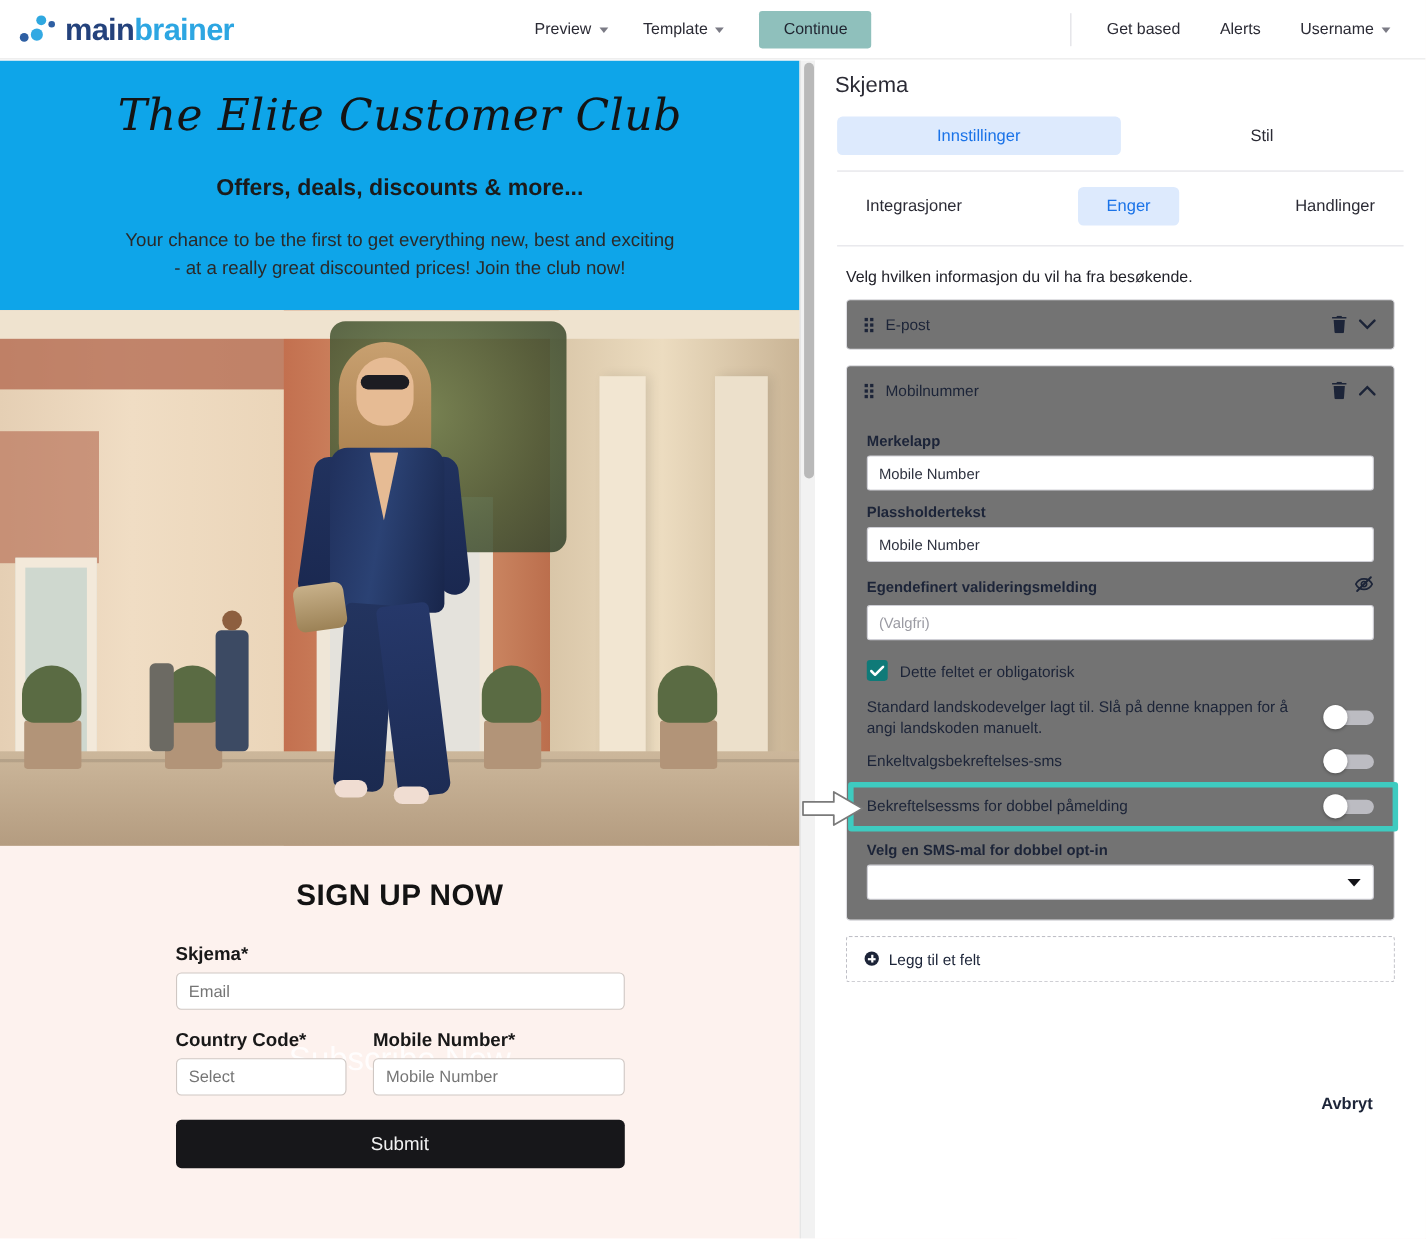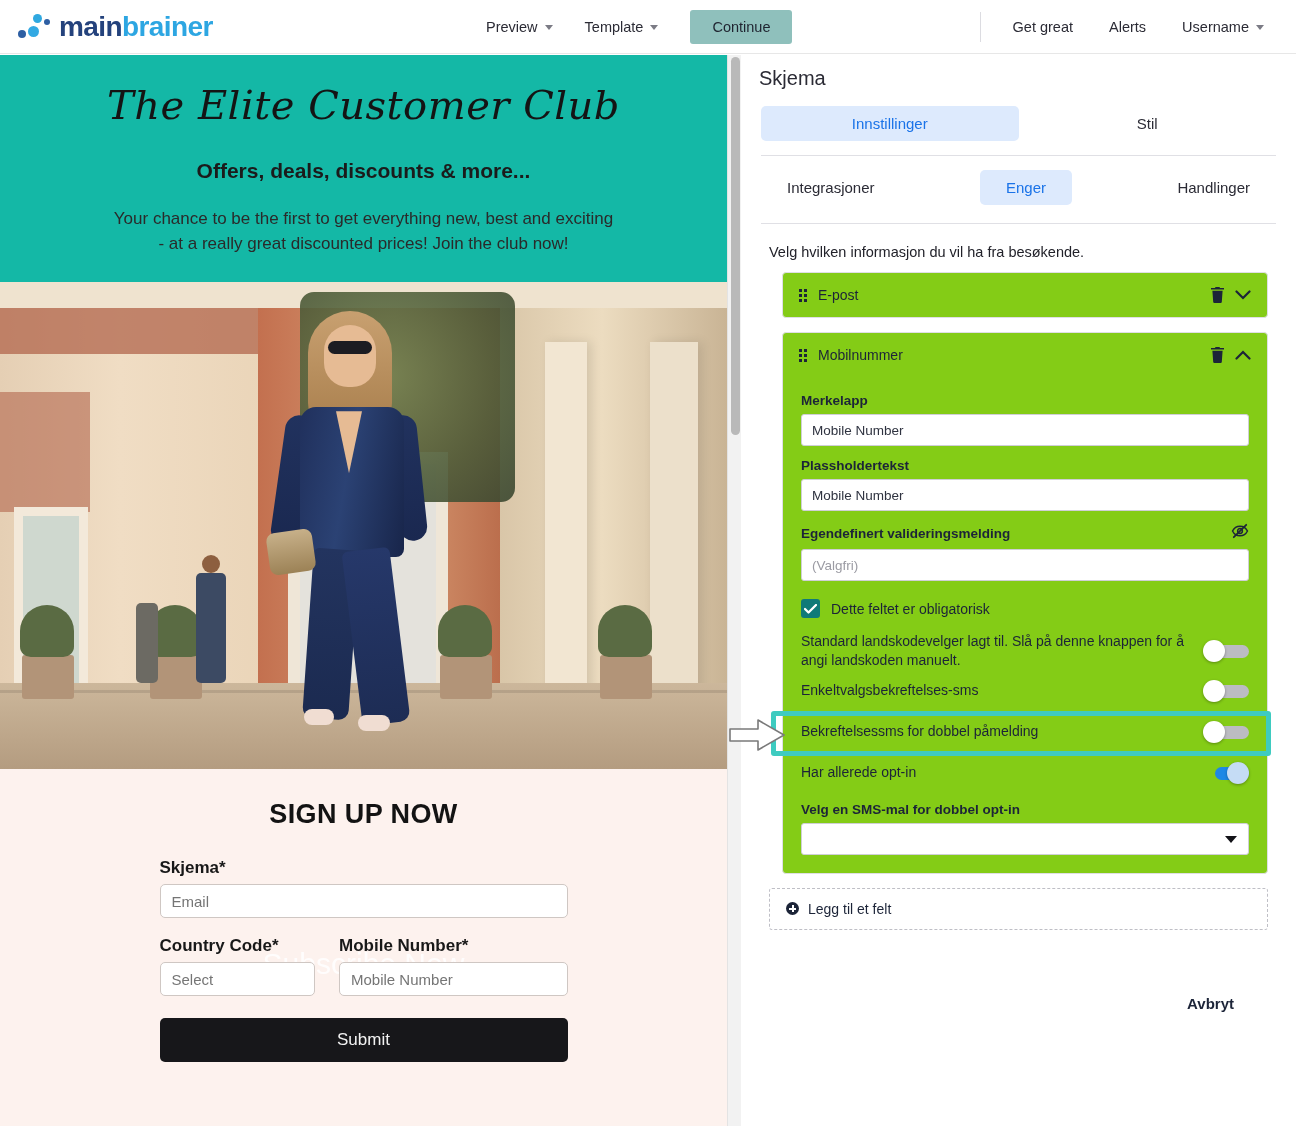--- a/index.html
+++ b/index.html
@@ -45,21 +45,21 @@
   }
   .topright { position: absolute; right: 14px; top: 0; height: 54px; display: flex; align-items: center; }
   .topright .divider { width: 1px; height: 30px; background: #dcdce1; margin-right: 14px; }
   .topright .navitem { padding: 0 18px; }
 
   
   .preview-pane {
     position: absolute; top: 55px; left: 0; width: 727px; height: 1071px;
     background: #fdf2ee; overflow: hidden;
   }
-  .hero { background: #14b8a6; padding: 28px 0 26px; text-align: center; }
+  .hero { background: #0ea5e9; padding: 28px 0 26px; text-align: center; }
   .hero-title {
     font-family: "DejaVu Serif", serif; font-style: italic; font-weight: normal;
     font-size: 40px; color: #141414; letter-spacing: 0.5px; line-height: 1.1;
   }
   .hero-sub {
     font-size: 21px; font-weight: bold; color: #1b1b1b; margin-top: 32px;
   }
   .hero-body {
     font-size: 17px; color: #2a2a2a; margin-top: 24px; line-height: 1.45;
   }
@@ -159,21 +159,21 @@
   }
   .tab-main.active { background:#ddeafd; color:#1a73e8; }
 
   .tabs-sub { display:flex; justify-content: space-between; margin: 14px 20px 0; padding-bottom: 18px; border-bottom: 1px solid #e0e0e5;}
   .tab-sub { font-size: 15px; padding: 9px 26px; border-radius: 5px; cursor: pointer; color:#2b2b35;}
   .tab-sub.active { background:#ddeafd; color:#1a73e8; }
 
   .panel-body { padding: 20px 28px 0; }
   .instr { font-size: 14.5px; color:#22222a; margin-bottom: 12px; }
 
-  .field-card { border: 1px solid #dfdfe4; border-radius: 4px; background:#84cc16; margin-bottom: 14px; margin-left: 13px; }
+  .field-card { border: 1px solid #dfdfe4; border-radius: 4px; background:#737373; margin-bottom: 14px; }
   .field-head { display:flex; align-items:center; padding: 14px 16px; }
   .drag-handle { display:grid; grid-template-columns: repeat(2, 3px); grid-gap: 2px; margin-right: 11px; }
   .drag-handle i { width:3px; height:3px; background:#1c2438; display:block; }
   .field-name { font-size: 14px; color:#1c2438; flex: 1; }
   .ic-btn { margin-left: 10px; cursor:pointer; display:flex; align-items:center; }
 
   .field-body { padding: 4px 18px 18px; }
   .lbl { font-size: 13.5px; font-weight: bold; color:#1c2438; margin: 12px 0 6px; display:block;}
   .lbl-row { display:flex; align-items:center; justify-content: space-between; margin: 12px 0 6px; }
   .txt-in {
@@ -213,21 +213,21 @@
 
   .add-field {
     margin: 0 28px; border: 1px dashed #bfbfc6; border-radius: 3px; height: 42px;
     display:flex; align-items:center; padding: 0 16px; cursor:pointer;
   }
   .plus-ic { width: 13px; height: 13px; background:#1c2438; border-radius:50%; position: relative; margin-right: 9px; }
   .plus-ic:before { content:""; position:absolute; left:3px; top:5.5px; width:7px; height:2px; background:#fff;}
   .plus-ic:after  { content:""; position:absolute; left:5.5px; top:3px; width:2px; height:7px; background:#fff;}
   .add-field span { font-size: 14px; color:#1c2438; }
 
-  .footer-btns { position:absolute; right: 42px; top: 940px; display:flex; align-items:flex-end; }
+  .footer-btns { position:absolute; right: 28px; top: 940px; display:flex; align-items:flex-end; }
   .cancel-btn { font-size: 15px; font-weight: bold; color:#1c2438; background:none; border:none; cursor:pointer; font-family:inherit; padding: 0 20px;}
   .save-btn {
     background:#35a85b; color:#fff; border:none; border-radius: 4px; padding: 11px 20px;
     font-size: 15px; font-weight: bold; cursor:pointer; font-family:inherit;
   }
 
   
   .hl-box {
     position: absolute; left: 771px; top: 711px; width: 500px; height: 45px;
     border: 5px solid #3ecbc0; border-radius: 3px; pointer-events: none; z-index: 40;
@@ -257,21 +257,21 @@
     </div>
     <div class="navitem">
       <span>Template</span>
       <span class="caret-dn"></span>
     </div>
     <button class="continue-btn">Continue</button>
   </div>
 
   <div class="topright">
     <span class="divider"></span>
-    <div class="navitem">Get great</div>
+    <div class="navitem">Get based</div>
     <div class="navitem">Alerts</div>
     <div class="navitem">
       <span>Username</span>
       <span class="caret-dn"></span>
     </div>
   </div>
 </div>
 
 <div class="preview-pane">
 
@@ -464,27 +464,20 @@
         </div>
 
         <div class="tgl-row" style="height:40px">
           <span class="tgl-lbl">Bekreftelsessms for dobbel påmelding</span>
           <span class="switch">
               <span class="track"></span>
               <span class="knob"></span>
             </span>
         </div>
 
-        <div class="tgl-row">
-          <span class="tgl-lbl">Har allerede opt-in</span>
-          <span class="switch on">
-              <span class="track"></span>
-              <span class="knob"></span>
-            </span>
-        </div>
 
         <span class="lbl">Velg en SMS-mal for dobbel opt-in</span>
         <div class="sel-wrap">
           <div class="sel-box"></div>
           <span class="sel-caret"></span>
         </div>
       </div>
     </div>
   </div>
 

